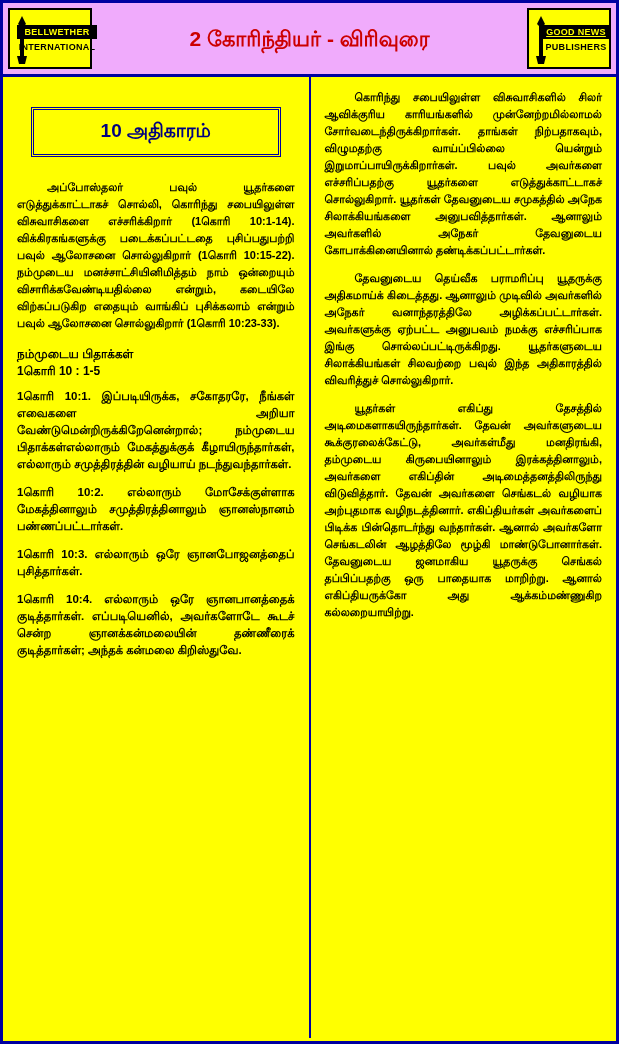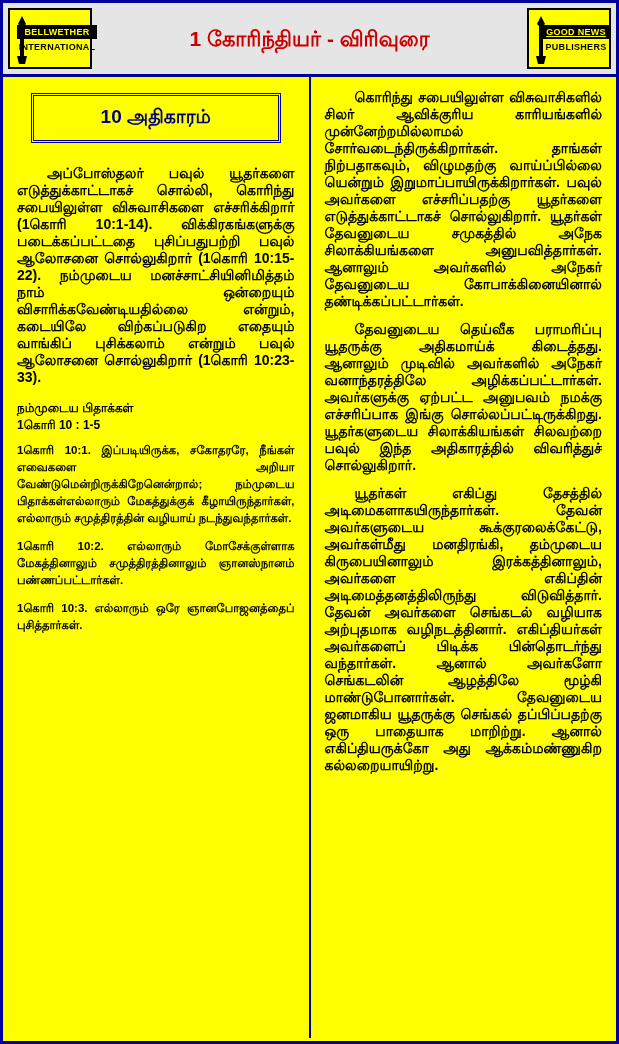--- a/index.html
+++ b/index.html
@@ -21,21 +21,21 @@
     border: 3px solid #0000a0;
     overflow: hidden;
   }
 
   
   .header {
     position: relative;
     height: 74px;
     border-bottom: 3px solid #0000a0;
     box-sizing: border-box;
-    background: #e5e5e5;
+    background: #f0abfc;
     display: flex;
     align-items: stretch;
     justify-content: space-between;
   }
   .logo-box {
     width: 84px;
     margin: 5px;
     background: #ffff00;
     border: 2px solid #000000;
     box-sizing: border-box;
@@ -116,34 +116,34 @@
   .col-left {
     width: 309px;
     border-right: 2px solid #0000a0;
   }
   .col-right {
     width: 307px;
   }
 
   .chapter-box {
     border: 3px double #0000a0;
-    margin: 4px 14px 22px 14px;
+    margin: 18px 14px 22px 14px;
     padding: 10px 4px;
     text-align: center;
     background: #ffff00;
   }
   .chapter-box .chapter-title {
     font-size: 19px;
     font-weight: bold;
     color: #000080;
   }
 
   p.para {
     margin: 0 0 11px 0;
-    font-size: 14px;
+    font-size: 11px;
     line-height: 17px;
     color: #000000;
     text-align: justify;
     text-indent: 30px;
     font-weight: bold;
   }
   h3.section-head {
     margin: 14px 0 8px 0;
     font-size: 12px;
     font-weight: bold;
@@ -175,21 +175,21 @@
         <rect x="6" y="10" width="4" height="30" fill="#000"></rect>
         <polygon points="3,40 13,40 11,48 5,48" fill="#000"></polygon>
       </svg>
       <div class="logo-text">
         <span class="l1">BELLWETHER</span>
         <span class="l2">INTERNATIONAL</span>
       </div>
     </div>
 
     <div class="header-titles">
-      <div class="title-tamil">1 கோரிந்தியர் - விரிவுரை</div>
+      <div class="title-tamil">2 கோரிந்தியர் - விரிவுரை</div>
     </div>
 
     <div class="logo-box">
       <svg class="torch" viewBox="0 0 16 48">
         <polygon points="8,0 12,8 10,10 6,10 4,8" fill="#000"></polygon>
         <rect x="6" y="10" width="4" height="30" fill="#000"></rect>
         <polygon points="3,40 13,40 11,48 5,48" fill="#000"></polygon>
       </svg>
       <div class="logo-text logo-right">
         <span class="l1" style="background:#000;color:#ffff00;">GOOD NEWS</span>
@@ -215,20 +215,24 @@
         <span>இப்படியிருக்க, சகோதரரே, நீங்கள் எவைகளை அறியா வேண்டுமென்றிருக்கிறேனென்றால்; நம்முடைய பிதாக்கள்எல்லாரும் மேகத்துக்குக் கீழாயிருந்தார்கள், எல்லாரும் சமுத்திரத்தின் வழியாய் நடந்துவந்தார்கள்.</span>
       </p>
       <p class="verse">
         <span class="vnum">1கொரி 10:2.</span>
         <span>எல்லாரும் மோசேக்குள்ளாக மேகத்தினாலும் சமுத்திரத்தினாலும் ஞானஸ்நானம் பண்ணப்பட்டார்கள்.</span>
       </p>
       <p class="verse">
         <span class="vnum">1கொரி 10:3.</span>
         <span>எல்லாரும் ஒரே ஞானபோஜனத்தைப் புசித்தார்கள்.</span>
       </p>
+      <p class="verse">
+        <span class="vnum">1கொரி 10:4.</span>
+        <span>எல்லாரும் ஒரே ஞானபானத்தைக் குடித்தார்கள். எப்படியெனில், அவர்களோடே கூடச் சென்ற ஞானக்கன்மலையின் தண்ணீரைக் குடித்தார்கள்; அந்தக் கன்மலை கிறிஸ்துவே.</span>
+      </p>
     </div>
 
     <div class="col col-right">
 
       <p class="para">கொரிந்து சபையிலுள்ள விசுவாசிகளில் சிலர் ஆவிக்குரிய காரியங்களில் முன்னேற்றமில்லாமல் சோர்வடைந்திருக்கிறார்கள். தாங்கள் நிற்பதாகவும், விழுமதற்கு வாய்ப்பில்லை யென்றும் இறுமாப்பாயிருக்கிறார்கள். பவுல் அவர்களை எச்சரிப்பதற்கு யூதர்களை எடுத்துக்காட்டாகச் சொல்லுகிறார். யூதர்கள் தேவனுடைய சமுகத்தில் அநேக சிலாக்கியங்களை அனுபவித்தார்கள். ஆனாலும் அவர்களில் அநேகர் தேவனுடைய கோபாக்கினையினால் தண்டிக்கப்பட்டார்கள்.</p>
       <p class="para">தேவனுடைய தெய்வீக பராமரிப்பு யூதருக்கு அதிகமாய்க் கிடைத்தது. ஆனாலும் முடிவில் அவர்களில் அநேகர் வனாந்தரத்திலே அழிக்கப்பட்டார்கள். அவர்களுக்கு ஏற்பட்ட அனுபவம் நமக்கு எச்சரிப்பாக இங்கு சொல்லப்பட்டிருக்கிறது. யூதர்களுடைய சிலாக்கியங்கள் சிலவற்றை பவுல் இந்த அதிகாரத்தில் விவரித்துச் சொல்லுகிறார்.</p>
       <p class="para">யூதர்கள் எகிப்து தேசத்தில் அடிமைகளாகயிருந்தார்கள். தேவன் அவர்களுடைய கூக்குரலைக்கேட்டு, அவர்கள்மீது மனதிரங்கி, தம்முடைய கிருபையினாலும் இரக்கத்தினாலும், அவர்களை எகிப்தின் அடிமைத்தனத்திலிருந்து விடுவித்தார். தேவன் அவர்களை செங்கடல் வழியாக அற்புதமாக வழிநடத்தினார். எகிப்தியர்கள் அவர்களைப் பிடிக்க பின்தொடர்ந்து வந்தார்கள். ஆனால் அவர்களோ செங்கடலின் ஆழத்திலே மூழ்கி மாண்டுபோனார்கள். தேவனுடைய ஜனமாகிய யூதருக்கு செங்கல் தப்பிப்பதற்கு ஒரு பாதையாக மாறிற்று. ஆனால் எகிப்தியருக்கோ அது ஆக்கம்மண்ணுகிற கல்லறையாயிற்று.</p>
     </div>
 
   </div>

